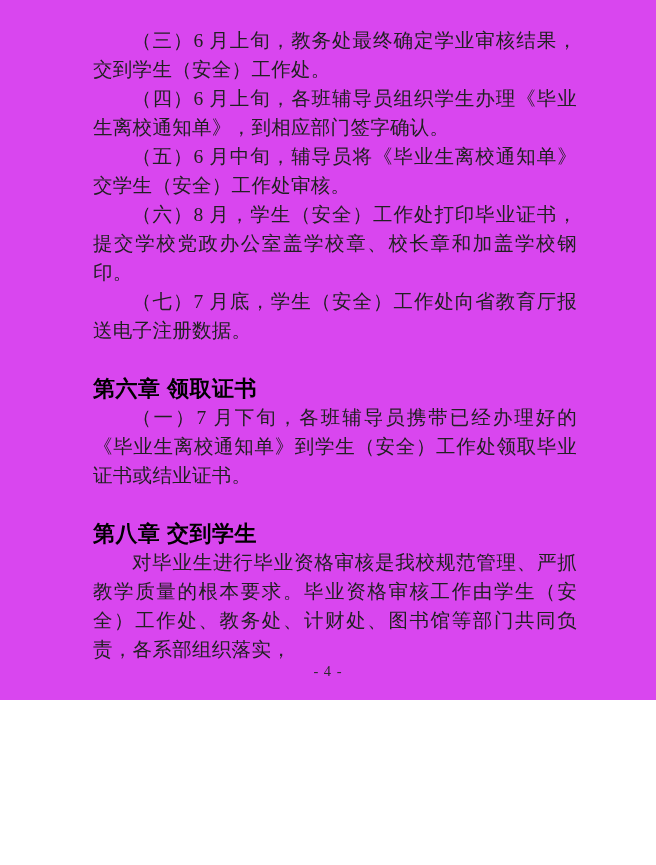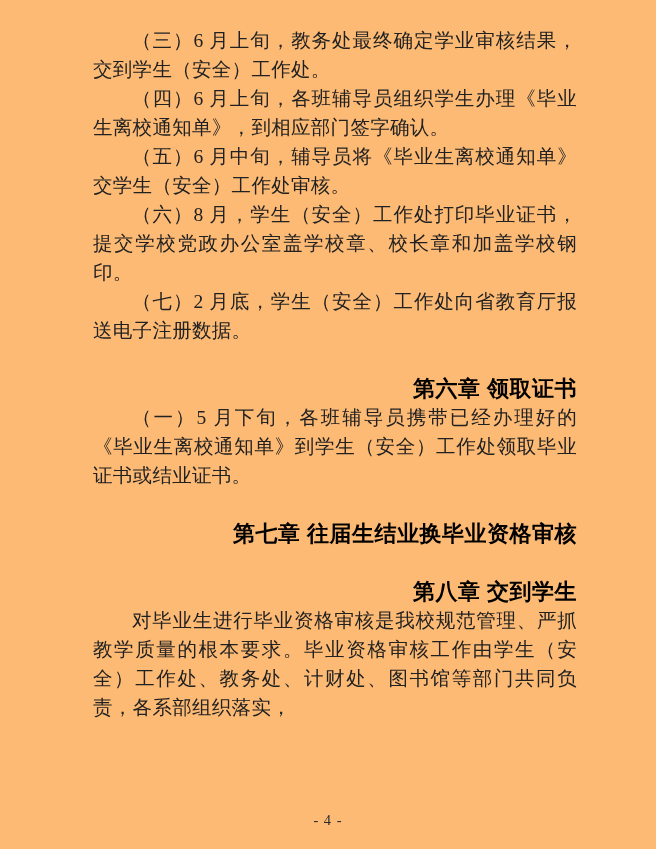--- a/index.html
+++ b/index.html
@@ -3,22 +3,22 @@
 <meta charset="utf-8">
 <style>
   html, body {
     margin: 0;
     padding: 0;
     background: #ffffff;
   }
   .page {
     position: relative;
     width: 656px;
-    height: 849px;
-    background: #fdba74;
+    height: 700px;
+    background: #d946ef;
     overflow: hidden;
     font-family: "Liberation Serif", "DejaVu Serif", serif;
   }
   .content {
     position: absolute;
     left: 93px;
     top: 26px;
     width: 484px;
   }
   .body-para {
@@ -28,21 +28,21 @@
     text-align: justify;
     text-indent: 2em;
     color: #212121;
     letter-spacing: 0.3px;
   }
   .chapter-heading {
     margin: 29px 0 0 0;
     font-size: 22px;
     line-height: 29px;
     font-weight: bold;
-    text-align: right;
+    text-align: left;
     color: #000000;
     font-family: "Liberation Sans", "DejaVu Sans", sans-serif;
     letter-spacing: 0.5px;
   }
   .page-number {
     position: absolute;
     left: 0;
     right: 0;
     bottom: 20px;
     text-align: center;
@@ -54,21 +54,20 @@
 </style>
 </head>
 <body>
 
 <main class="page">
   <div class="content">
     <p class="body-para">（三）6 月上旬，教务处最终确定学业审核结果，交到学生（安全）工作处。</p>
     <p class="body-para">（四）6 月上旬，各班辅导员组织学生办理《毕业生离校通知单》，到相应部门签字确认。</p>
     <p class="body-para">（五）6 月中旬，辅导员将《毕业生离校通知单》交学生（安全）工作处审核。</p>
     <p class="body-para">（六）8 月，学生（安全）工作处打印毕业证书，提交学校党政办公室盖学校章、校长章和加盖学校钢印。</p>
-    <p class="body-para">（七）2 月底，学生（安全）工作处向省教育厅报送电子注册数据。</p>
+    <p class="body-para">（七）7 月底，学生（安全）工作处向省教育厅报送电子注册数据。</p>
     <h2 class="chapter-heading">第六章 领取证书</h2>
-    <p class="body-para">（一）5 月下旬，各班辅导员携带已经办理好的《毕业生离校通知单》到学生（安全）工作处领取毕业证书或结业证书。</p>
-    <h2 class="chapter-heading">第七章 往届生结业换毕业资格审核</h2>
+    <p class="body-para">（一）7 月下旬，各班辅导员携带已经办理好的《毕业生离校通知单》到学生（安全）工作处领取毕业证书或结业证书。</p>
     <h2 class="chapter-heading">第八章 交到学生</h2>
     <p class="body-para">对毕业生进行毕业资格审核是我校规范管理、严抓教学质量的根本要求。毕业资格审核工作由学生（安全）工作处、教务处、计财处、图书馆等部门共同负责，各系部组织落实，</p>
   </div>
   <footer class="page-number">- 4 -</footer>
 </main>
 
 </body></html>

